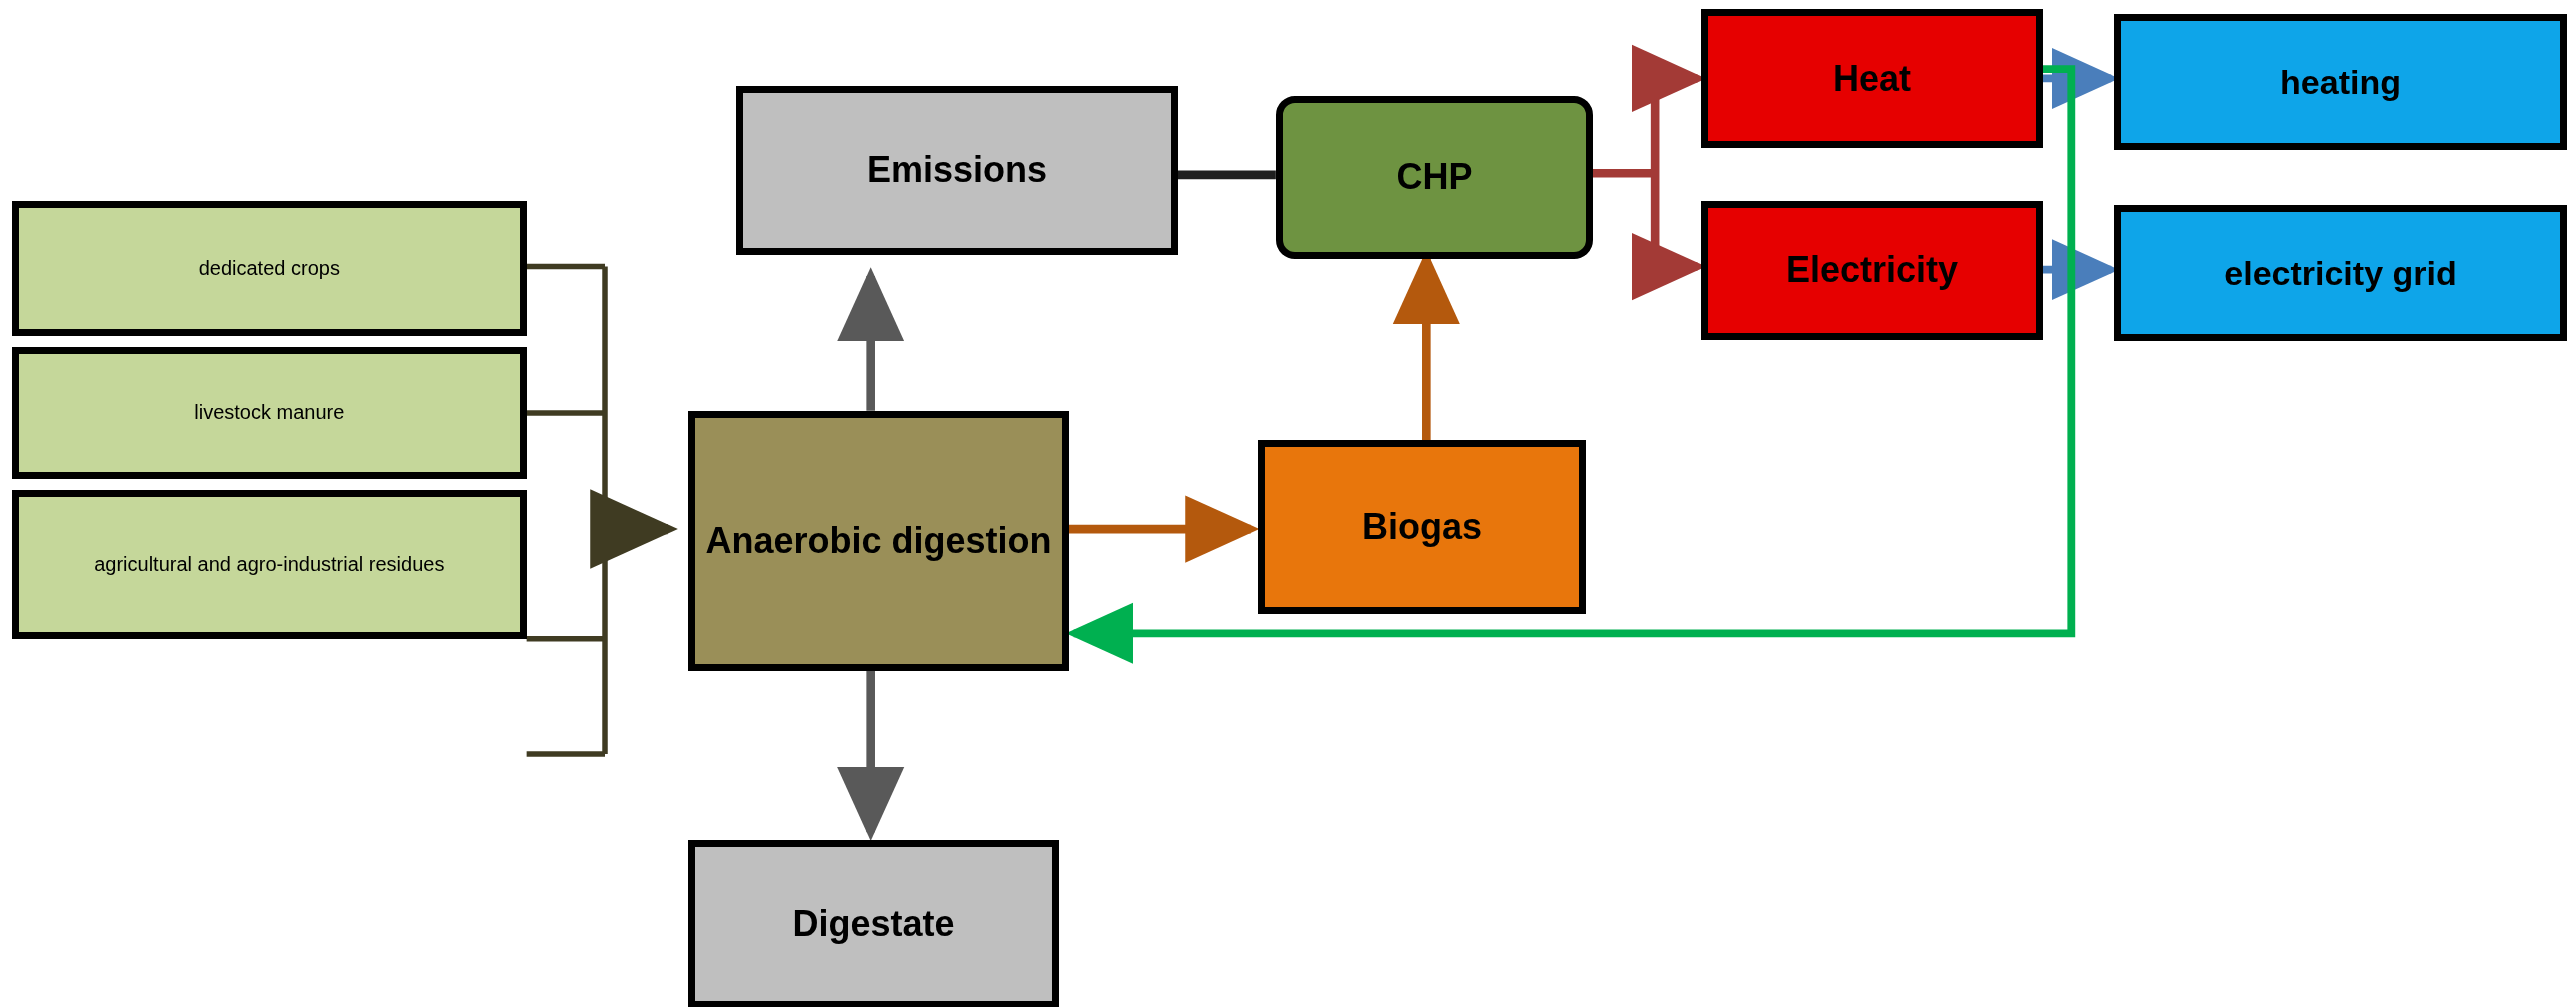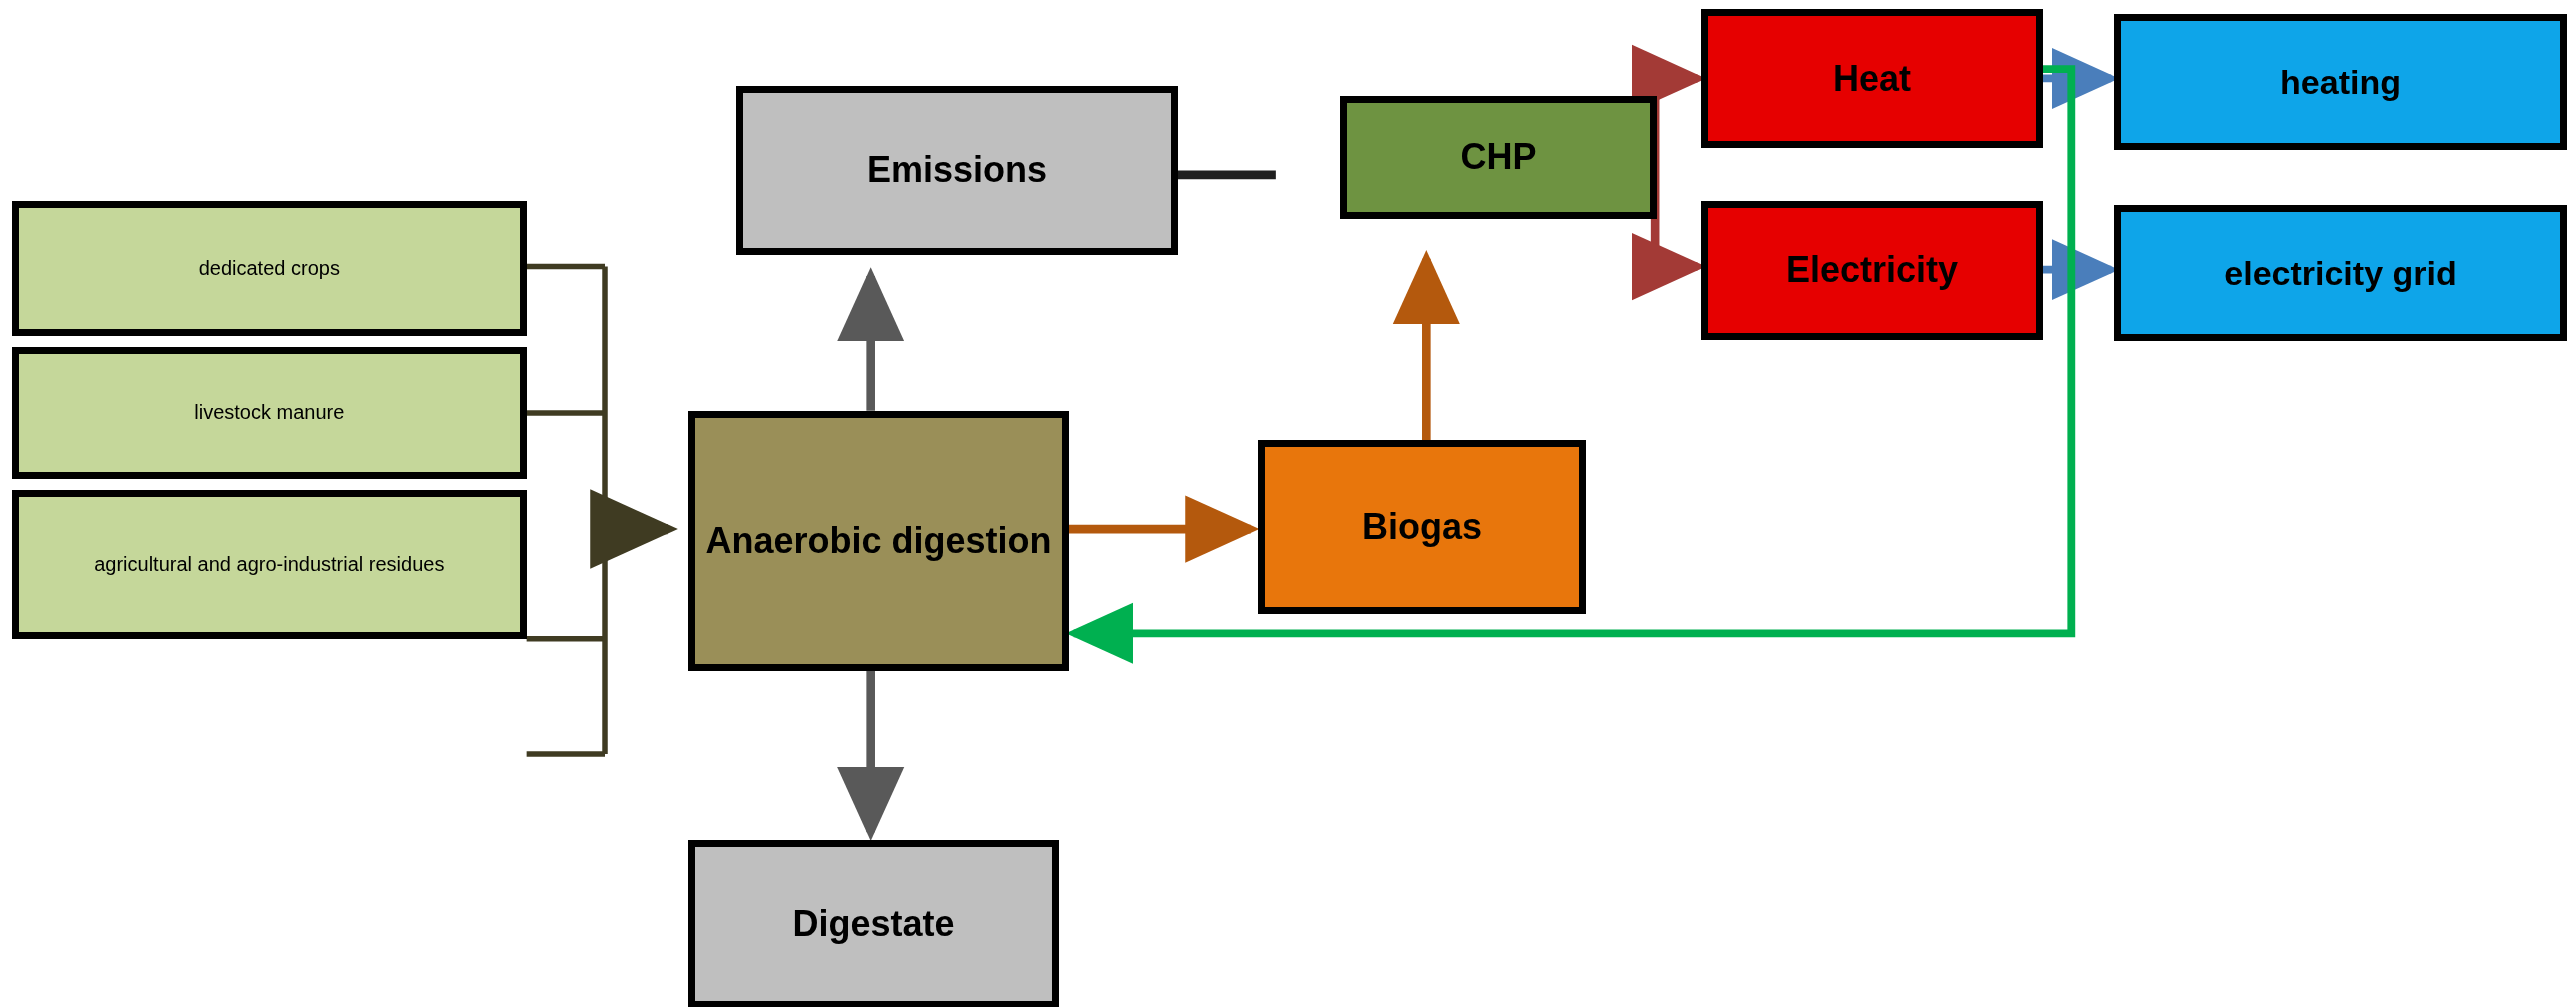--- a/index.html
+++ b/index.html
@@ -136,21 +136,21 @@
   </div>
 
   <div class="node grey" style="left:688px; top:840px; width:371px; height:168px;">
     <span>Digestate</span>
   </div>
 
   <div class="node biogas" style="left:1258px; top:440px; width:328px; height:174px;justify-content:center;">
     <span>Biogas</span>
   </div>
 
-  <div class="node chp" style="left:1340px; top:96px; width:317px; height:123px;">
+  <div class="node chp" style="left:1276px; top:96px; width:317px; height:163px;border-radius:19px;">
     <span>CHP</span>
   </div>
 
   <div class="node red" style="left:1701px; top:9.4px; width:342px; height:139px;">
     <span>Heat</span>
   </div>
 
   <div class="node red" style="left:1701px; top:201px; width:342px; height:139px;">
     <span>Electricity</span>
   </div>

